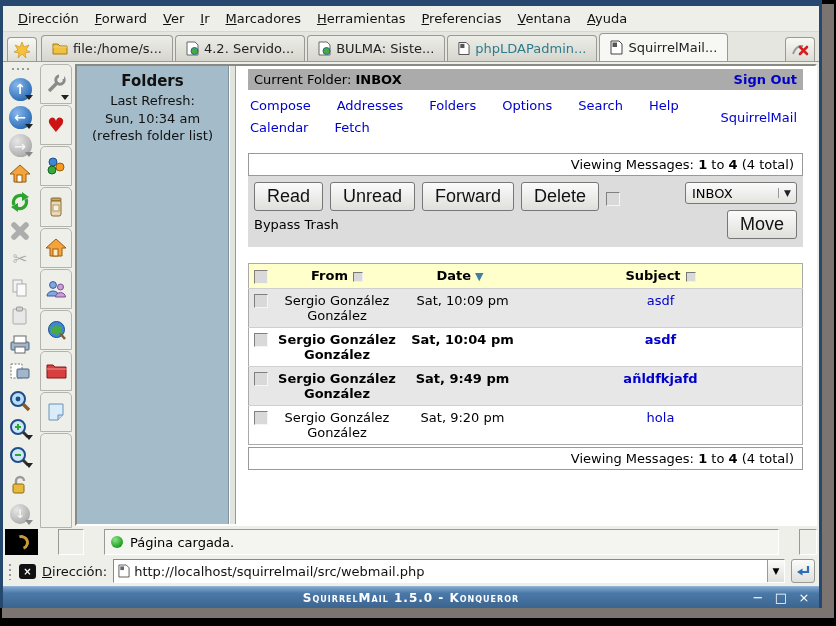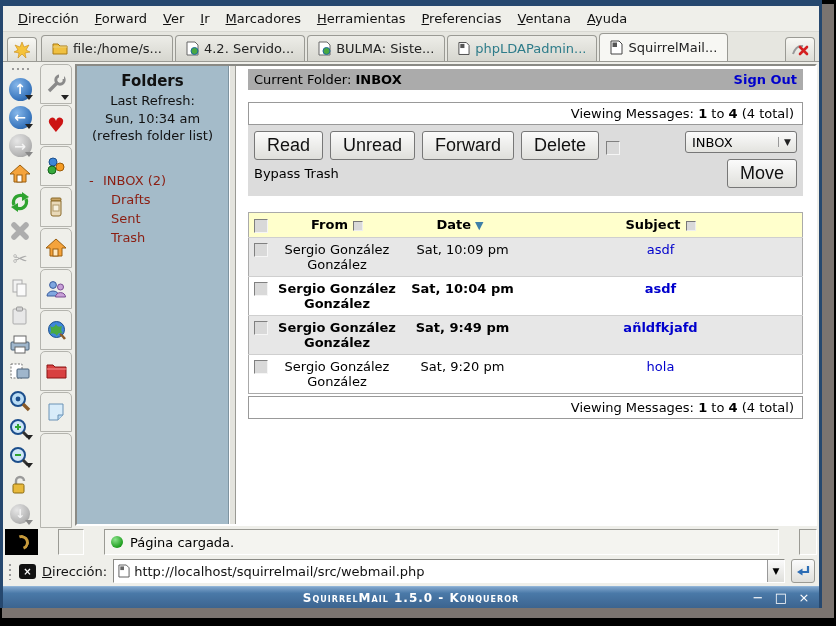--- a/index.html
+++ b/index.html
@@ -360,42 +360,47 @@
       <div class="side-fill"></div>
     </div>
 
     <div class="view-frame">
 
       <div class="sidebar">
         <div class="sb-title">Folders</div>
         <div class="sb-center">Last Refresh:</div>
         <div class="sb-center">Sun, 10:34 am</div>
         <div class="sb-center">(refresh folder list)</div>
-        <div class="sb-folders">
-          <div class="sb-row root">
-            <span class="sb-dash">-</span><span>INBOX</span>&nbsp;<span>(2)</span>
-          </div>
-          <div class="sb-row">Drafts</div>
-          <div class="sb-row">Sent</div>
-          <div class="sb-row">Trash</div>
-        </div>
       </div>
 
       <div class="splitter"></div>
 
       <div class="content">
 
         <div class="cf-bar">
           <span>
             <span>Current Folder:</span>
             <b>INBOX</b>
           </span>
           <a class="link signout" href="#">Sign Out</a>
         </div>
 
+        <div class="nav-links">
+          <div class="nav-left">
+            <div>
+              <a class="link" href="#">Compose</a><a class="link" href="#">Addresses</a><a class="link" href="#">Folders</a><a class="link" href="#">Options</a><a class="link" href="#">Search</a><a class="link" href="#">Help</a>
+            </div>
+            <div>
+              <a class="link" href="#">Calendar</a><a class="link" href="#">Fetch</a>
+            </div>
+          </div>
+          <div class="brand-wrap">
+            <a class="link" href="#">SquirrelMail</a>
+          </div>
+        </div>
 
         <div class="viewing-box">
           <span>Viewing Messages:</span>
           <b>1</b>
           <span>to</span>
           <b>4</b>
           <span>(4 total)</span>
         </div>
 
         <div class="controls">

